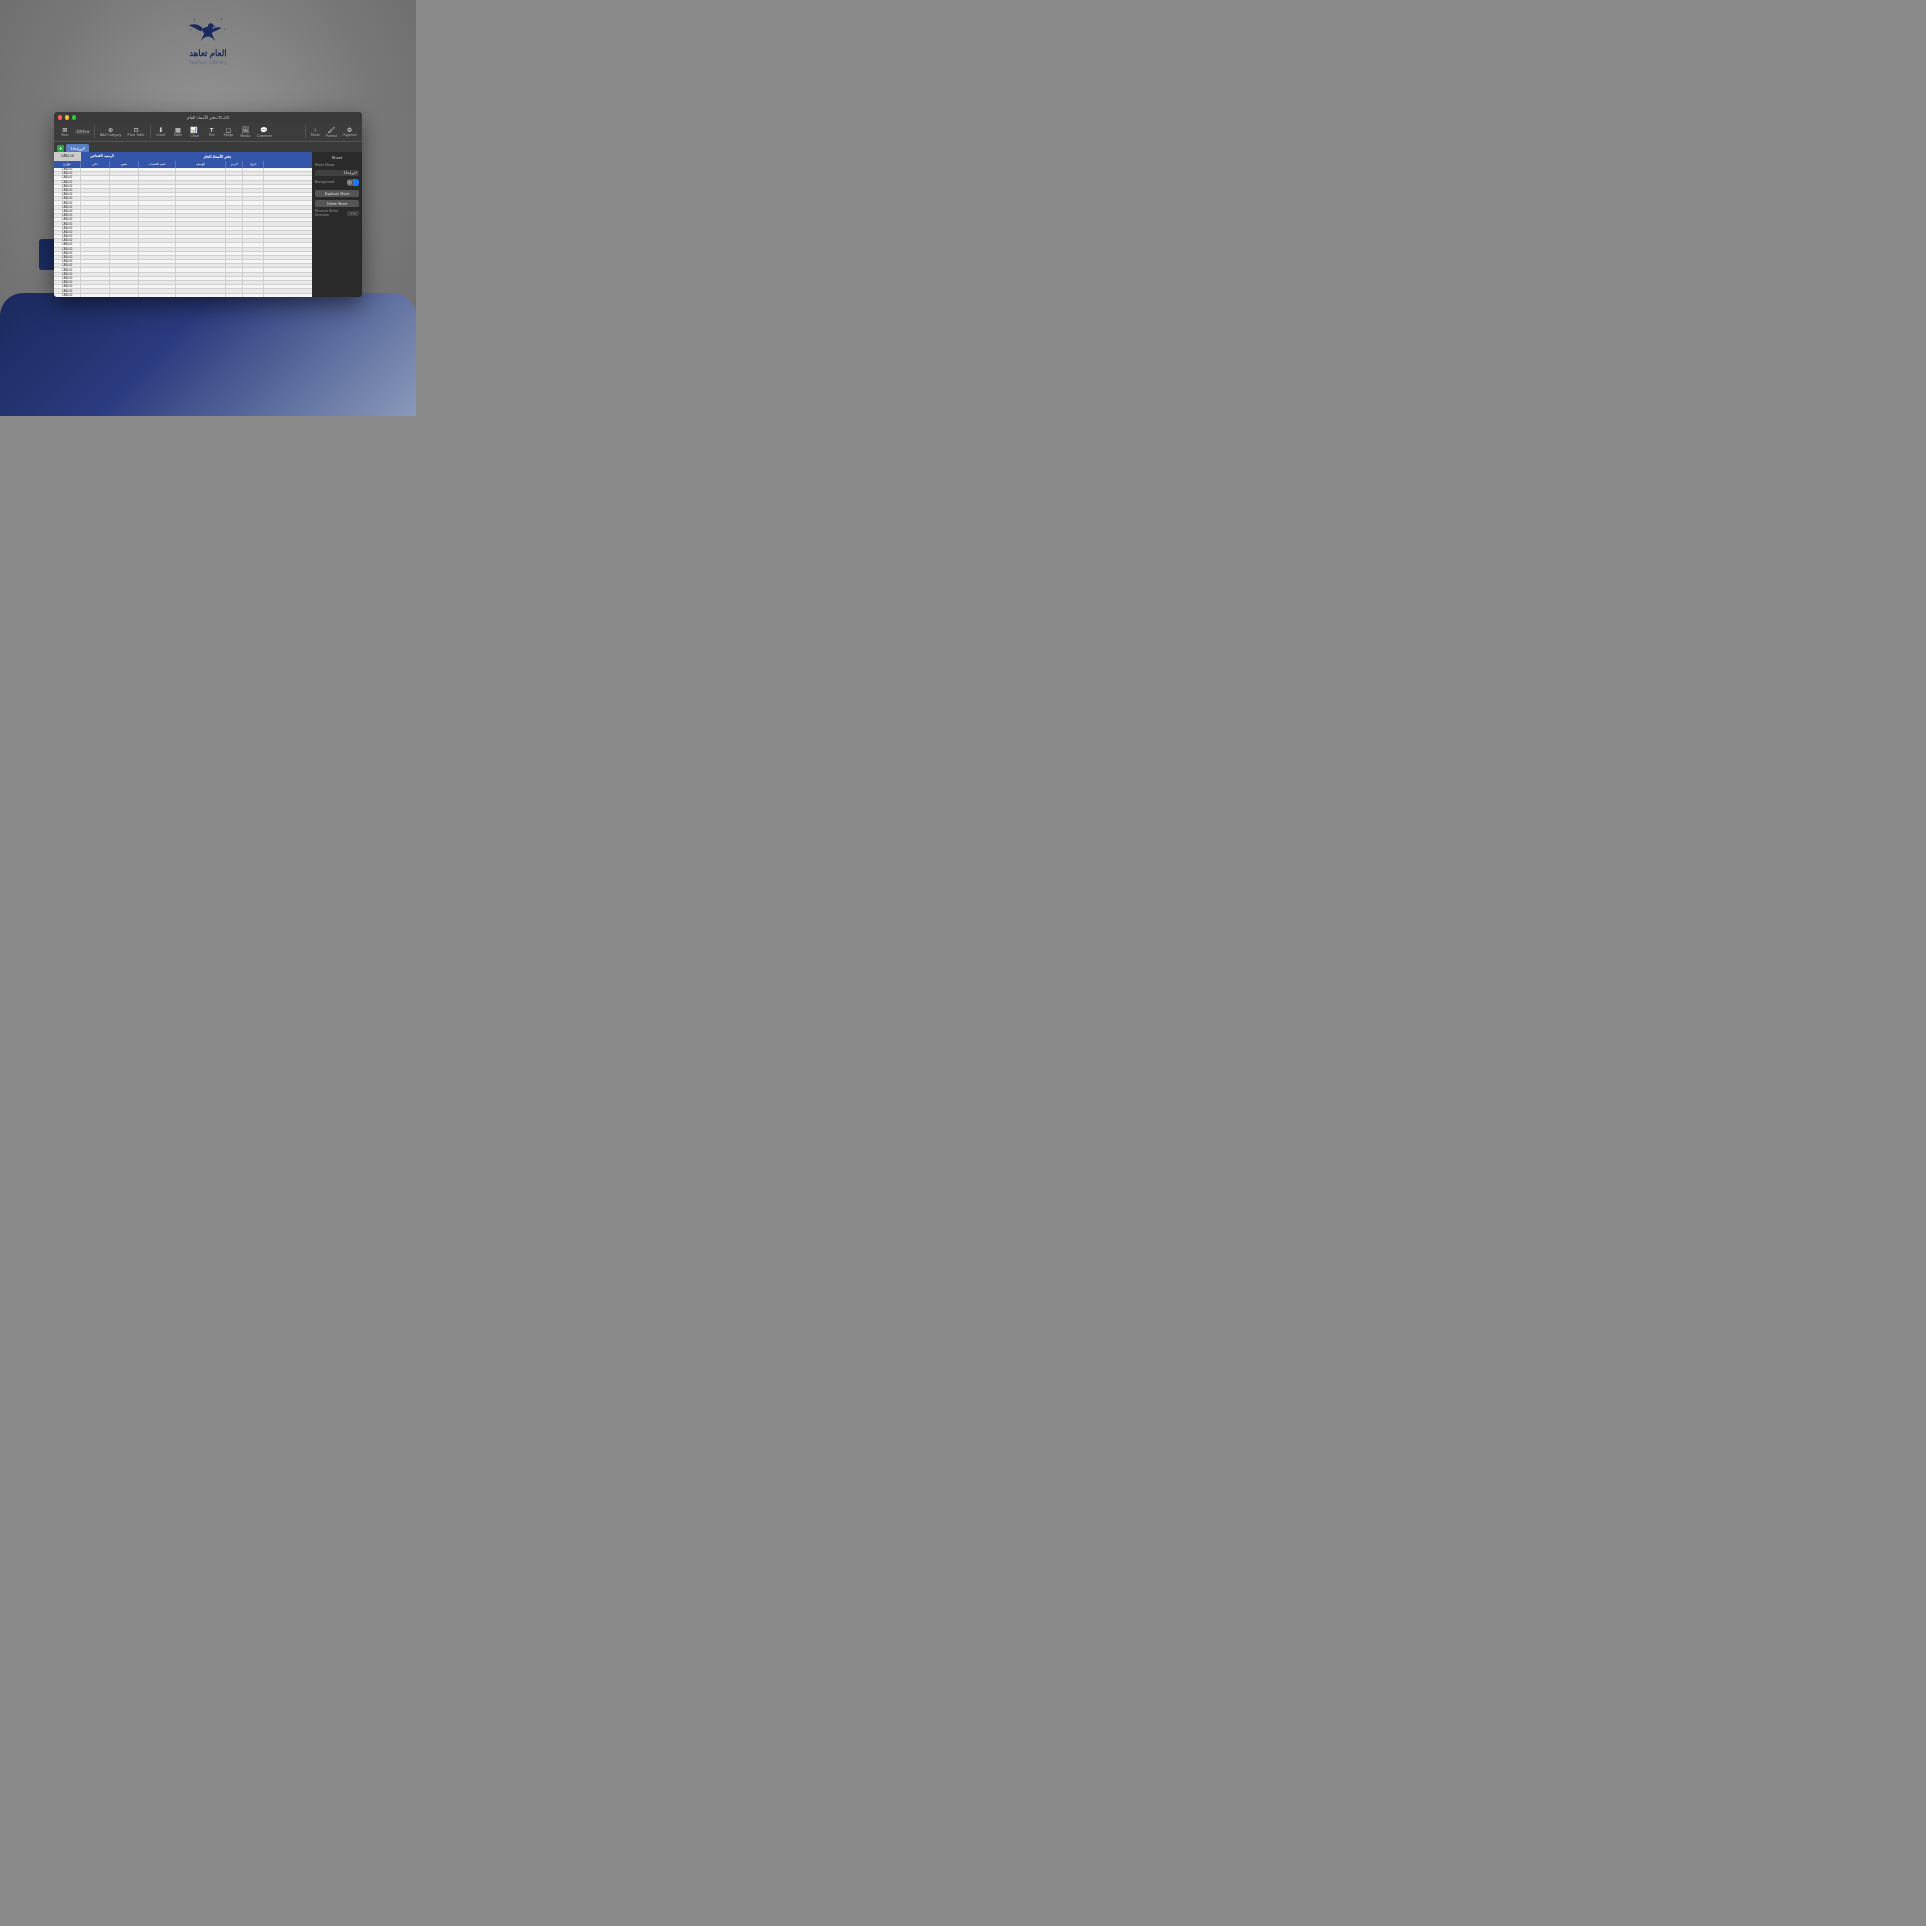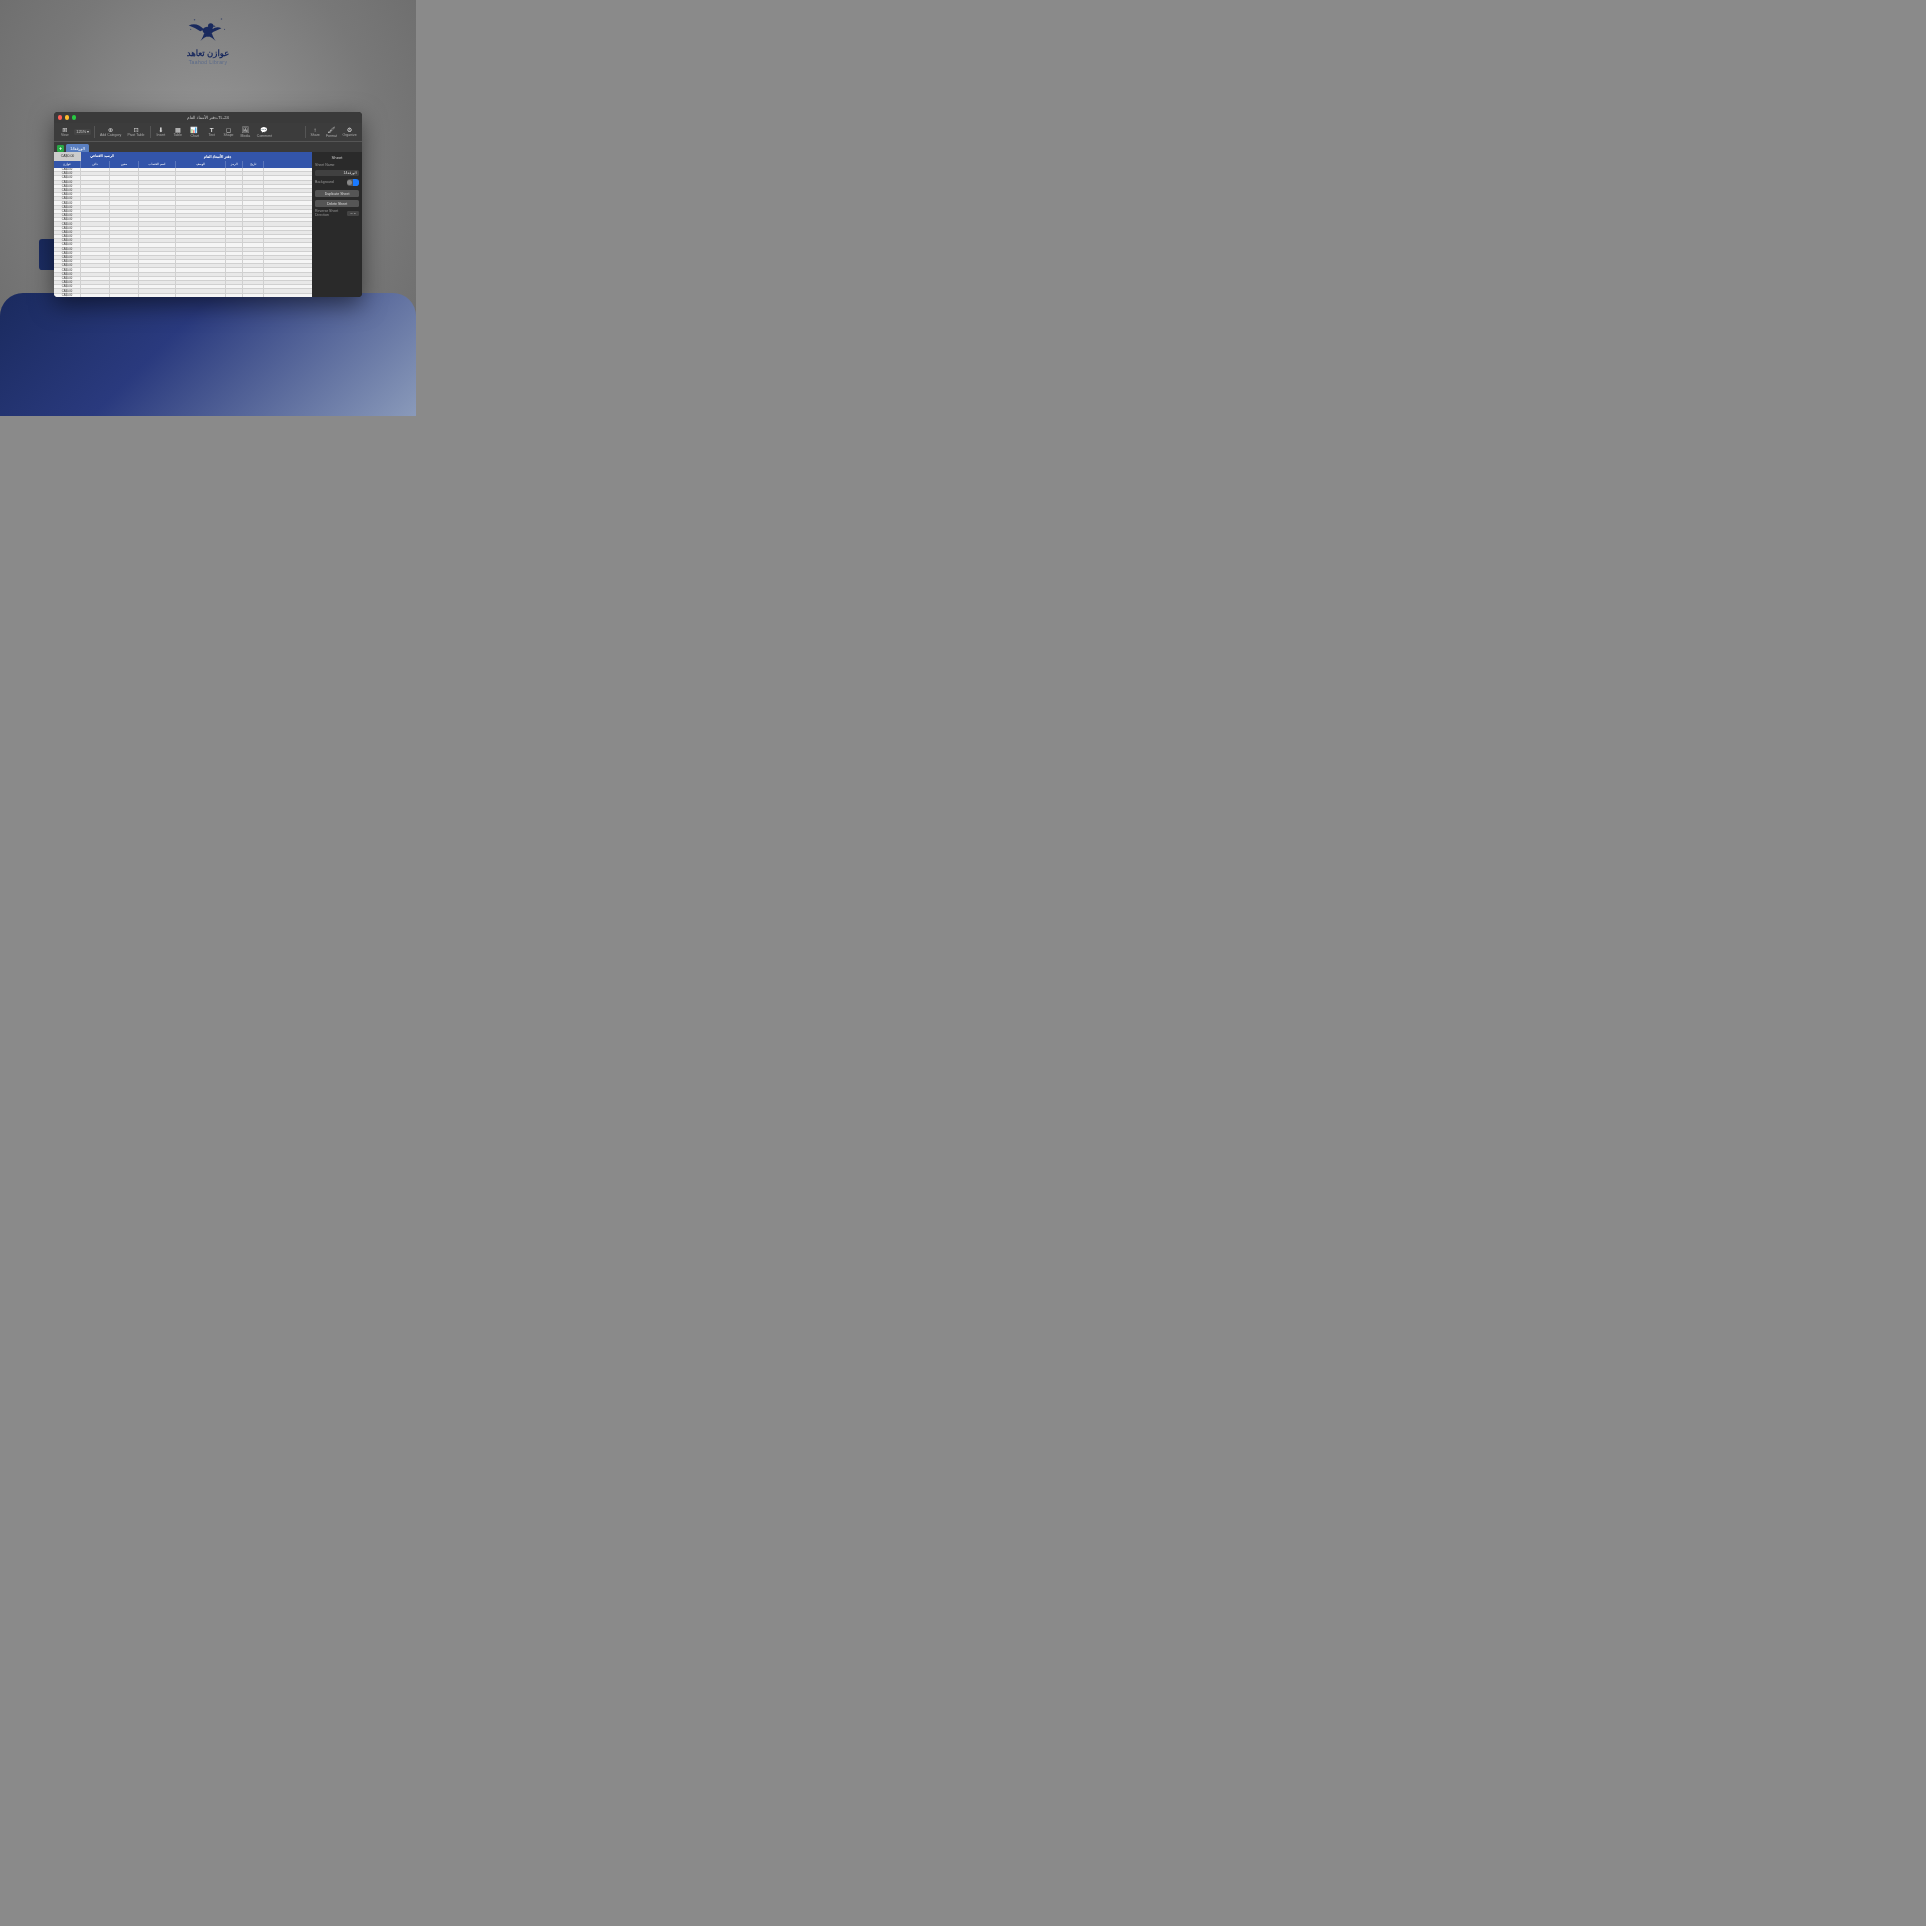--- a/index.html
+++ b/index.html
@@ -428,21 +428,21 @@
       <path d="M58,68 Q62,74 65,75 Q68,74 72,68 Q68,72 65,73 Q62,72 58,68Z"></path>
     </g>
 
     <g fill="#1a2a5e" opacity="0.6">
       <circle cx="30" cy="30" r="2"></circle>
       <circle cx="100" cy="28" r="2"></circle>
       <circle cx="20" cy="55" r="1.5"></circle>
       <circle cx="108" cy="55" r="1.5"></circle>
     </g>
   </svg>
-  <div class="logo-text-arabic">عوازن تعاهد</div>
+  <div class="logo-text-arabic">العام تعاهد</div>
   <div class="logo-text-en">Taahod Library</div>
 </div>
 
 <div class="blue-card"></div>
 
 <div class="macos-window">
 
   <div class="title-bar">
     <div class="traffic-lights">
       <div class="traffic-light tl-red"></div>

